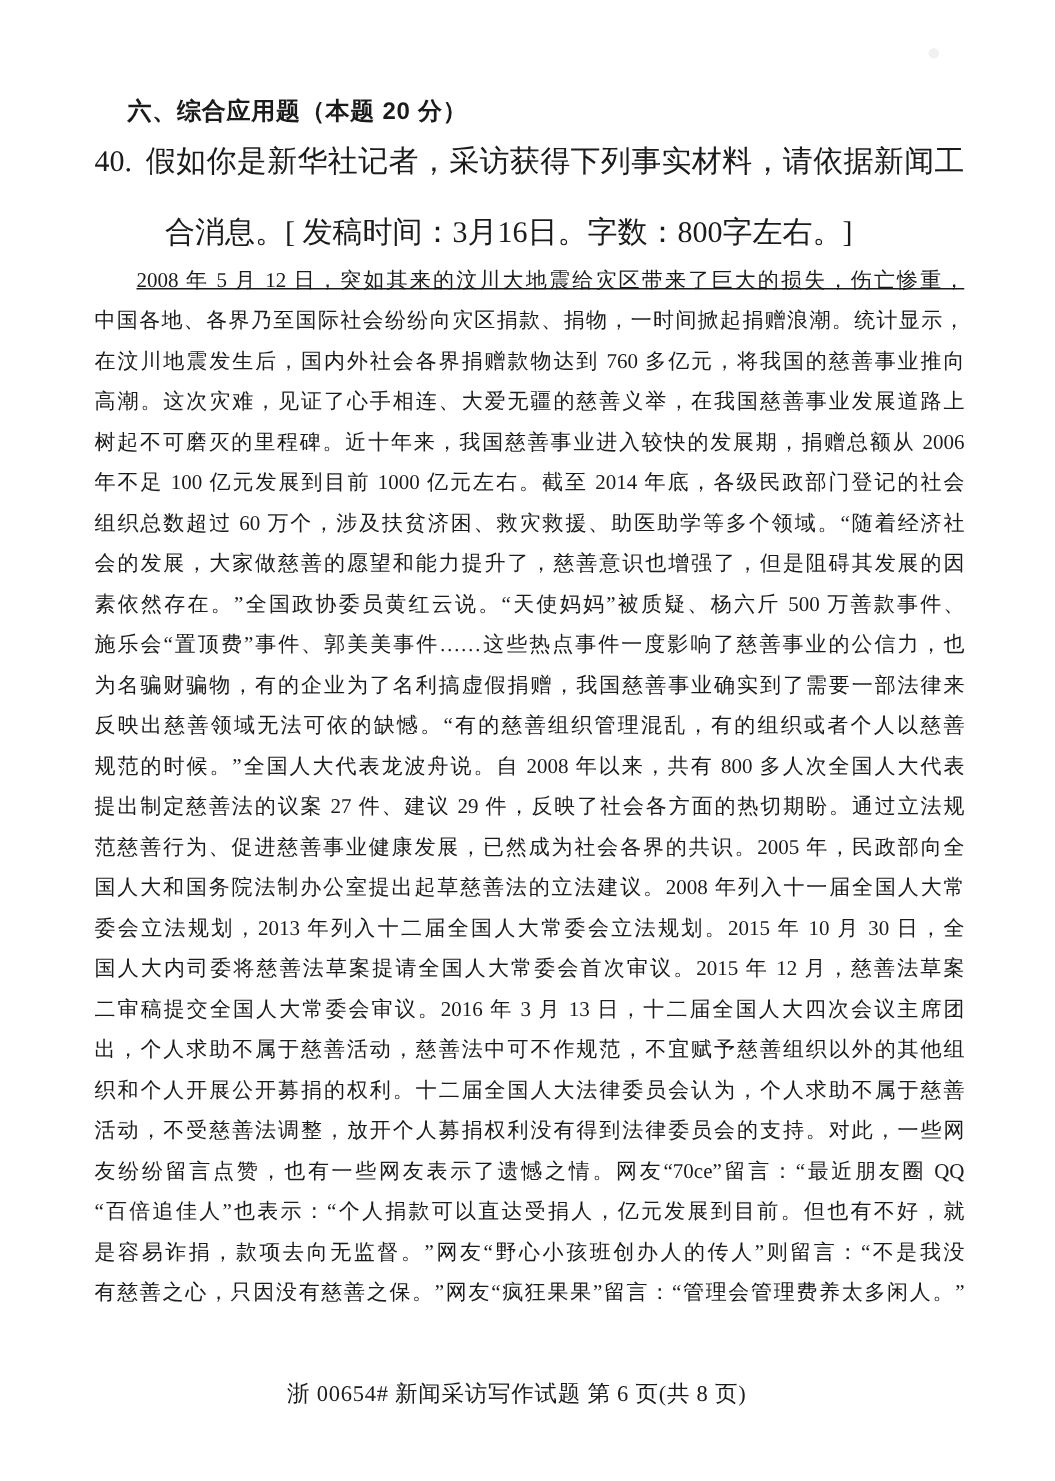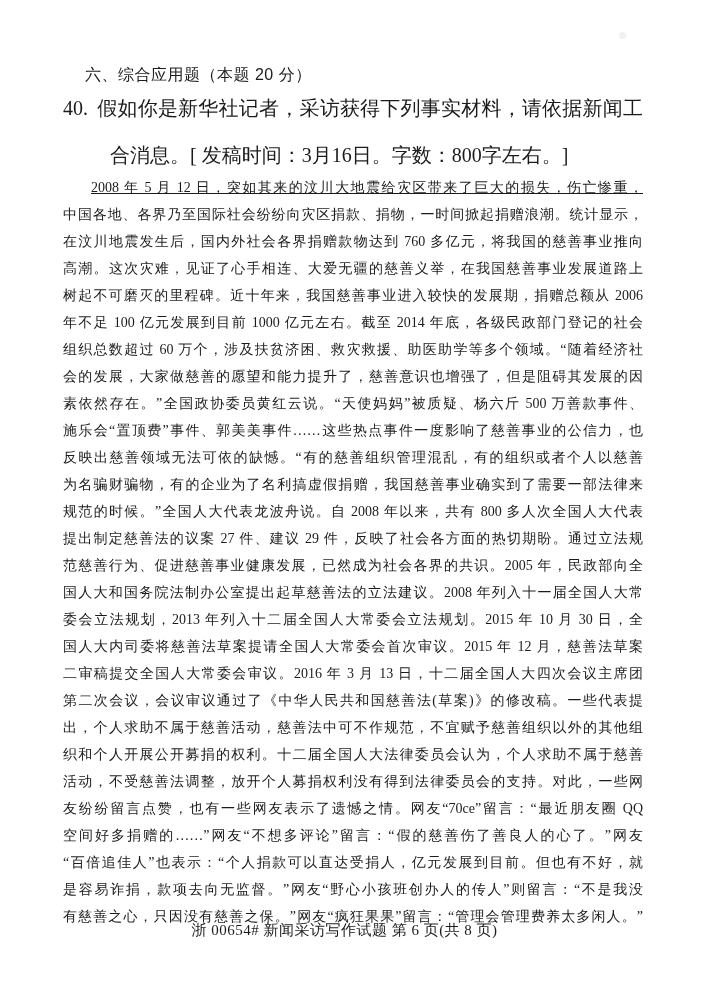--- a/index.html
+++ b/index.html
@@ -14,21 +14,21 @@
   }
   .content {
     position: absolute;
     left: 63px;
     top: 64px;
     width: 580px;
   }
   .section-heading {
     margin-left: 22px;
     font-family: "Liberation Sans", "DejaVu Sans", sans-serif;
-    font-weight: 400;
+    font-weight: 700;
     font-size: 16px;
     line-height: 22px;
     letter-spacing: 0.5px;
   }
   .question {
     margin-top: 9px;
     font-size: 20px;
     line-height: 27px;
   }
   .q-line1 {
@@ -103,35 +103,33 @@
         <div class="body-line">2008 年 5 月 12 日，突如其来的汶川大地震给灾区带来了巨大的损失，伤亡惨重，</div>
         <div class="body-line">中国各地、各界乃至国际社会纷纷向灾区捐款、捐物，一时间掀起捐赠浪潮。统计显示，</div>
         <div class="body-line">在汶川地震发生后，国内外社会各界捐赠款物达到 760 多亿元，将我国的慈善事业推向</div>
         <div class="body-line">高潮。这次灾难，见证了心手相连、大爱无疆的慈善义举，在我国慈善事业发展道路上</div>
         <div class="body-line">树起不可磨灭的里程碑。近十年来，我国慈善事业进入较快的发展期，捐赠总额从 2006</div>
         <div class="body-line">年不足 100 亿元发展到目前 1000 亿元左右。截至 2014 年底，各级民政部门登记的社会</div>
         <div class="body-line">组织总数超过 60 万个，涉及扶贫济困、救灾救援、助医助学等多个领域。“随着经济社</div>
         <div class="body-line">会的发展，大家做慈善的愿望和能力提升了，慈善意识也增强了，但是阻碍其发展的因</div>
         <div class="body-line">素依然存在。”全国政协委员黄红云说。“天使妈妈”被质疑、杨六斤 500 万善款事件、</div>
         <div class="body-line">施乐会“置顶费”事件、郭美美事件……这些热点事件一度影响了慈善事业的公信力，也</div>
+        <div class="body-line">为名骗财骗物，有的企业为了名利搞虚假捐赠，我国慈善事业确实到了需要一部法律来</div>
         <div class="body-line">反映出慈善领域无法可依的缺憾。“有的慈善组织管理混乱，有的组织或者个人以慈善</div>
-        <div class="body-line">为名骗财骗物，有的企业为了名利搞虚假捐赠，我国慈善事业确实到了需要一部法律来</div>
         <div class="body-line">规范的时候。”全国人大代表龙波舟说。自 2008 年以来，共有 800 多人次全国人大代表</div>
         <div class="body-line">提出制定慈善法的议案 27 件、建议 29 件，反映了社会各方面的热切期盼。通过立法规</div>
         <div class="body-line">范慈善行为、促进慈善事业健康发展，已然成为社会各界的共识。2005 年，民政部向全</div>
         <div class="body-line">国人大和国务院法制办公室提出起草慈善法的立法建议。2008 年列入十一届全国人大常</div>
         <div class="body-line">委会立法规划，2013 年列入十二届全国人大常委会立法规划。2015 年 10 月 30 日，全</div>
         <div class="body-line">国人大内司委将慈善法草案提请全国人大常委会首次审议。2015 年 12 月，慈善法草案</div>
         <div class="body-line">二审稿提交全国人大常委会审议。2016 年 3 月 13 日，十二届全国人大四次会议主席团</div>
-        <div class="body-line">第二次会议，会议审议通过了《中华人民共和国慈善法(草案)》的修改稿。一些代表提</div>
         <div class="body-line">出，个人求助不属于慈善活动，慈善法中可不作规范，不宜赋予慈善组织以外的其他组</div>
         <div class="body-line">织和个人开展公开募捐的权利。十二届全国人大法律委员会认为，个人求助不属于慈善</div>
         <div class="body-line">活动，不受慈善法调整，放开个人募捐权利没有得到法律委员会的支持。对此，一些网</div>
         <div class="body-line">友纷纷留言点赞，也有一些网友表示了遗憾之情。网友“70ce”留言：“最近朋友圈 QQ</div>
-        <div class="body-line">空间好多捐赠的……”网友“不想多评论”留言：“假的慈善伤了善良人的心了。”网友</div>
         <div class="body-line">“百倍追佳人”也表示：“个人捐款可以直达受捐人，亿元发展到目前。但也有不好，就</div>
         <div class="body-line">是容易诈捐，款项去向无监督。”网友“野心小孩班创办人的传人”则留言：“不是我没</div>
         <div class="body-line">有慈善之心，只因没有慈善之保。”网友“疯狂果果”留言：“管理会管理费养太多闲人。”</div>
       </div>
   </div>
 
   <div class="page-footer">浙 00654# 新闻采访写作试题 第 6 页(共 8 页)</div>
 </div>
 
 </body></html>

